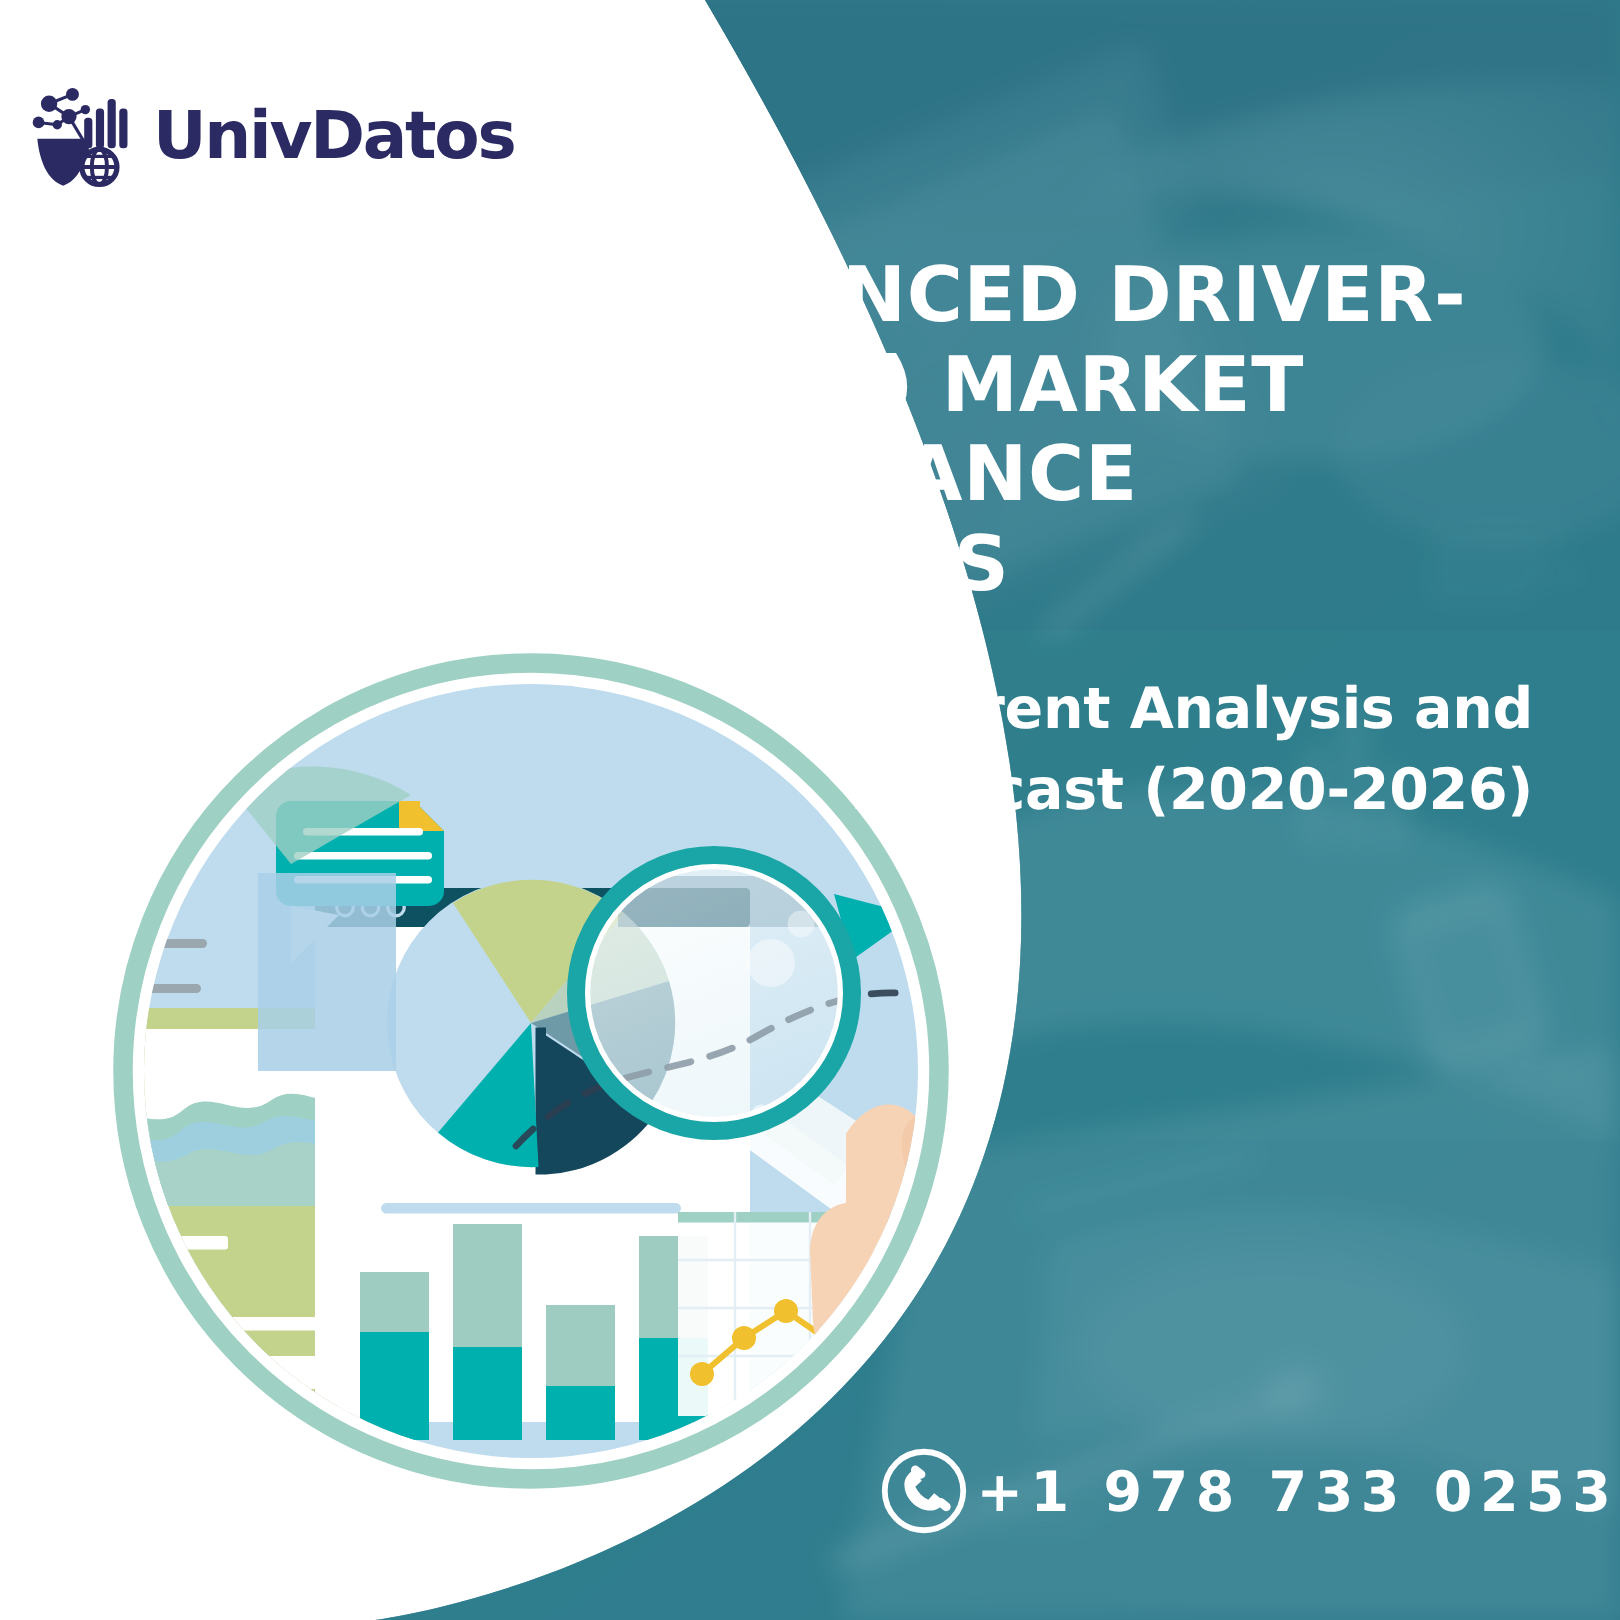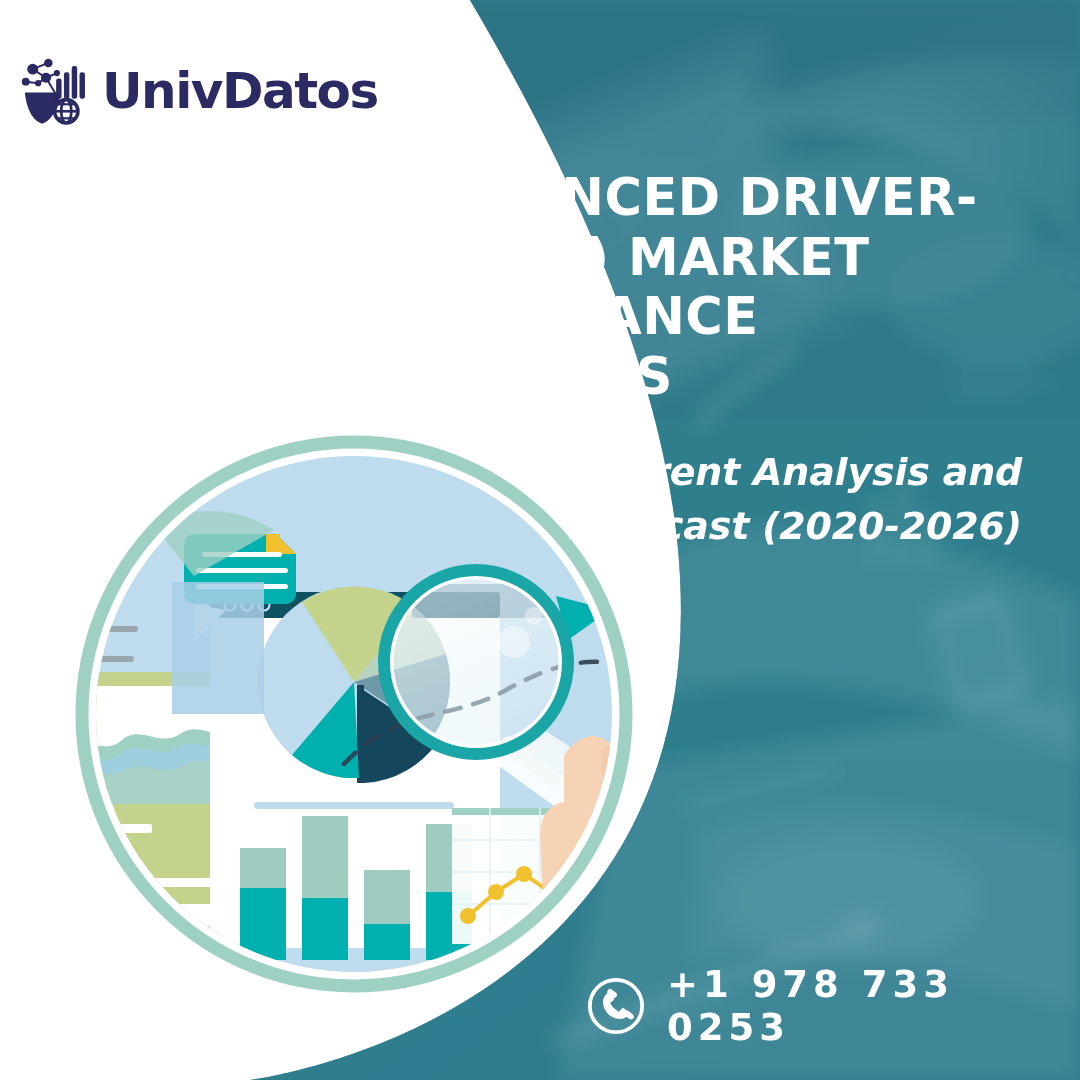--- a/index.html
+++ b/index.html
@@ -11,33 +11,33 @@
     position:relative;
   }
   #stage { position:absolute; inset:0; width:1080px; height:1080px; overflow:hidden; background:#fff; }
 
   
   .photo-panel { position:absolute; inset:0; }
 
   
   .logo { position:absolute; left:14px; top:52px; display:flex; align-items:center; gap:10px; }
   .logo-mark { width:78px; height:78px; flex:0 0 auto; }
-  .logo-word { font-size:50px; font-weight:700; color:#2b2a63; letter-spacing:-1.5px;
+  .logo-word { font-size:44px; font-weight:700; color:#2b2a63; letter-spacing:-1.5px;
                font-family:"DejaVu Sans", sans-serif; line-height:1; }
 
   
   .headline-block { position:absolute; right:58px; top:168px; width:620px; text-align:left; }
   .headline { font-family:"DejaVu Sans", sans-serif; font-weight:700; font-size:51px; line-height:1.17;
               color:#ffffff; letter-spacing:.5px; text-transform:uppercase; }
-  .subhead-block { position:absolute; right:58px; top:446px; width:470px; text-align:right;font-style:italic; }
+  .subhead-block { position:absolute; right:58px; top:446px; width:470px; text-align:right; }
   .subhead { font-family:"DejaVu Sans", sans-serif; font-weight:700; font-size:38px; line-height:1.42;
              color:#ffffff; letter-spacing:-.2px; }
 
   
-  .phone-row { position:absolute; left:585px; top:963px; display:flex; align-items:center; gap:20px;justify-content:flex-end; }
+  .phone-row { position:absolute; left:585px; top:963px; display:flex; align-items:center; gap:4px;justify-content:flex-end; }
   .phone-icon { width:62px; height:62px; flex:0 0 auto; }
   .phone-text { font-family:"DejaVu Sans", sans-serif; font-weight:700; font-size:37px; color:#fff;
                 letter-spacing:5px; }
 </style>
 </head>
 <body>
 
 <div id="stage">
 
   <svg class="photo-panel" viewBox="0 0 1080 1080" width="1080" height="1080" preserveAspectRatio="none">

